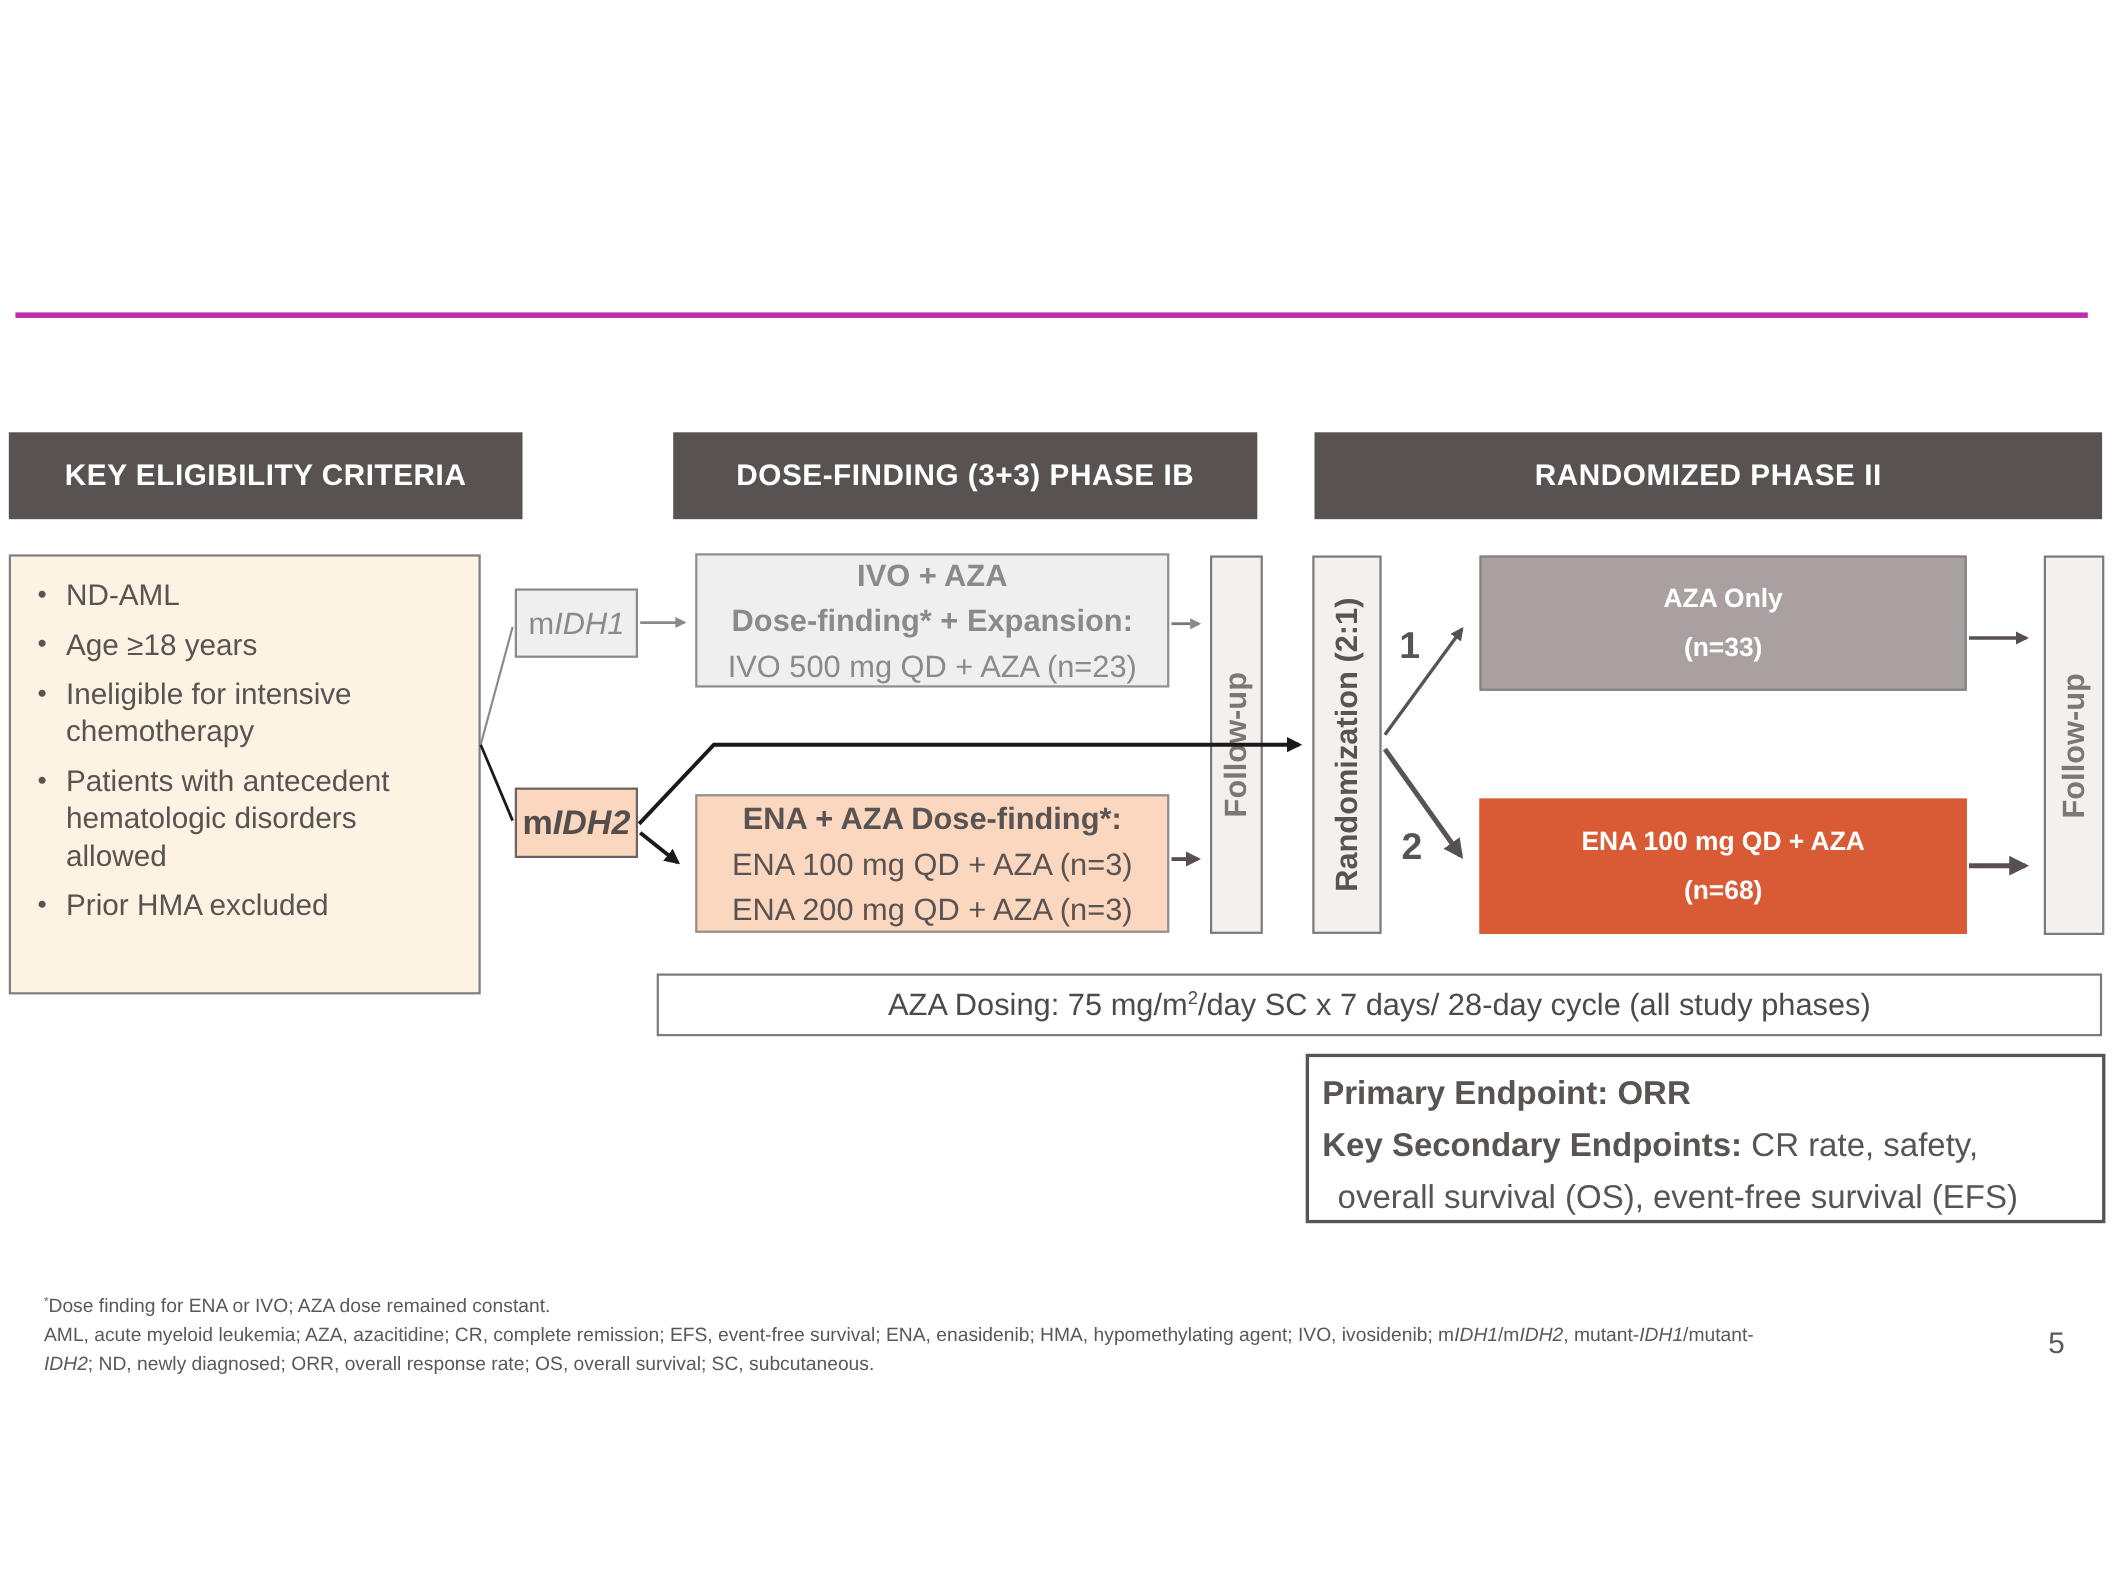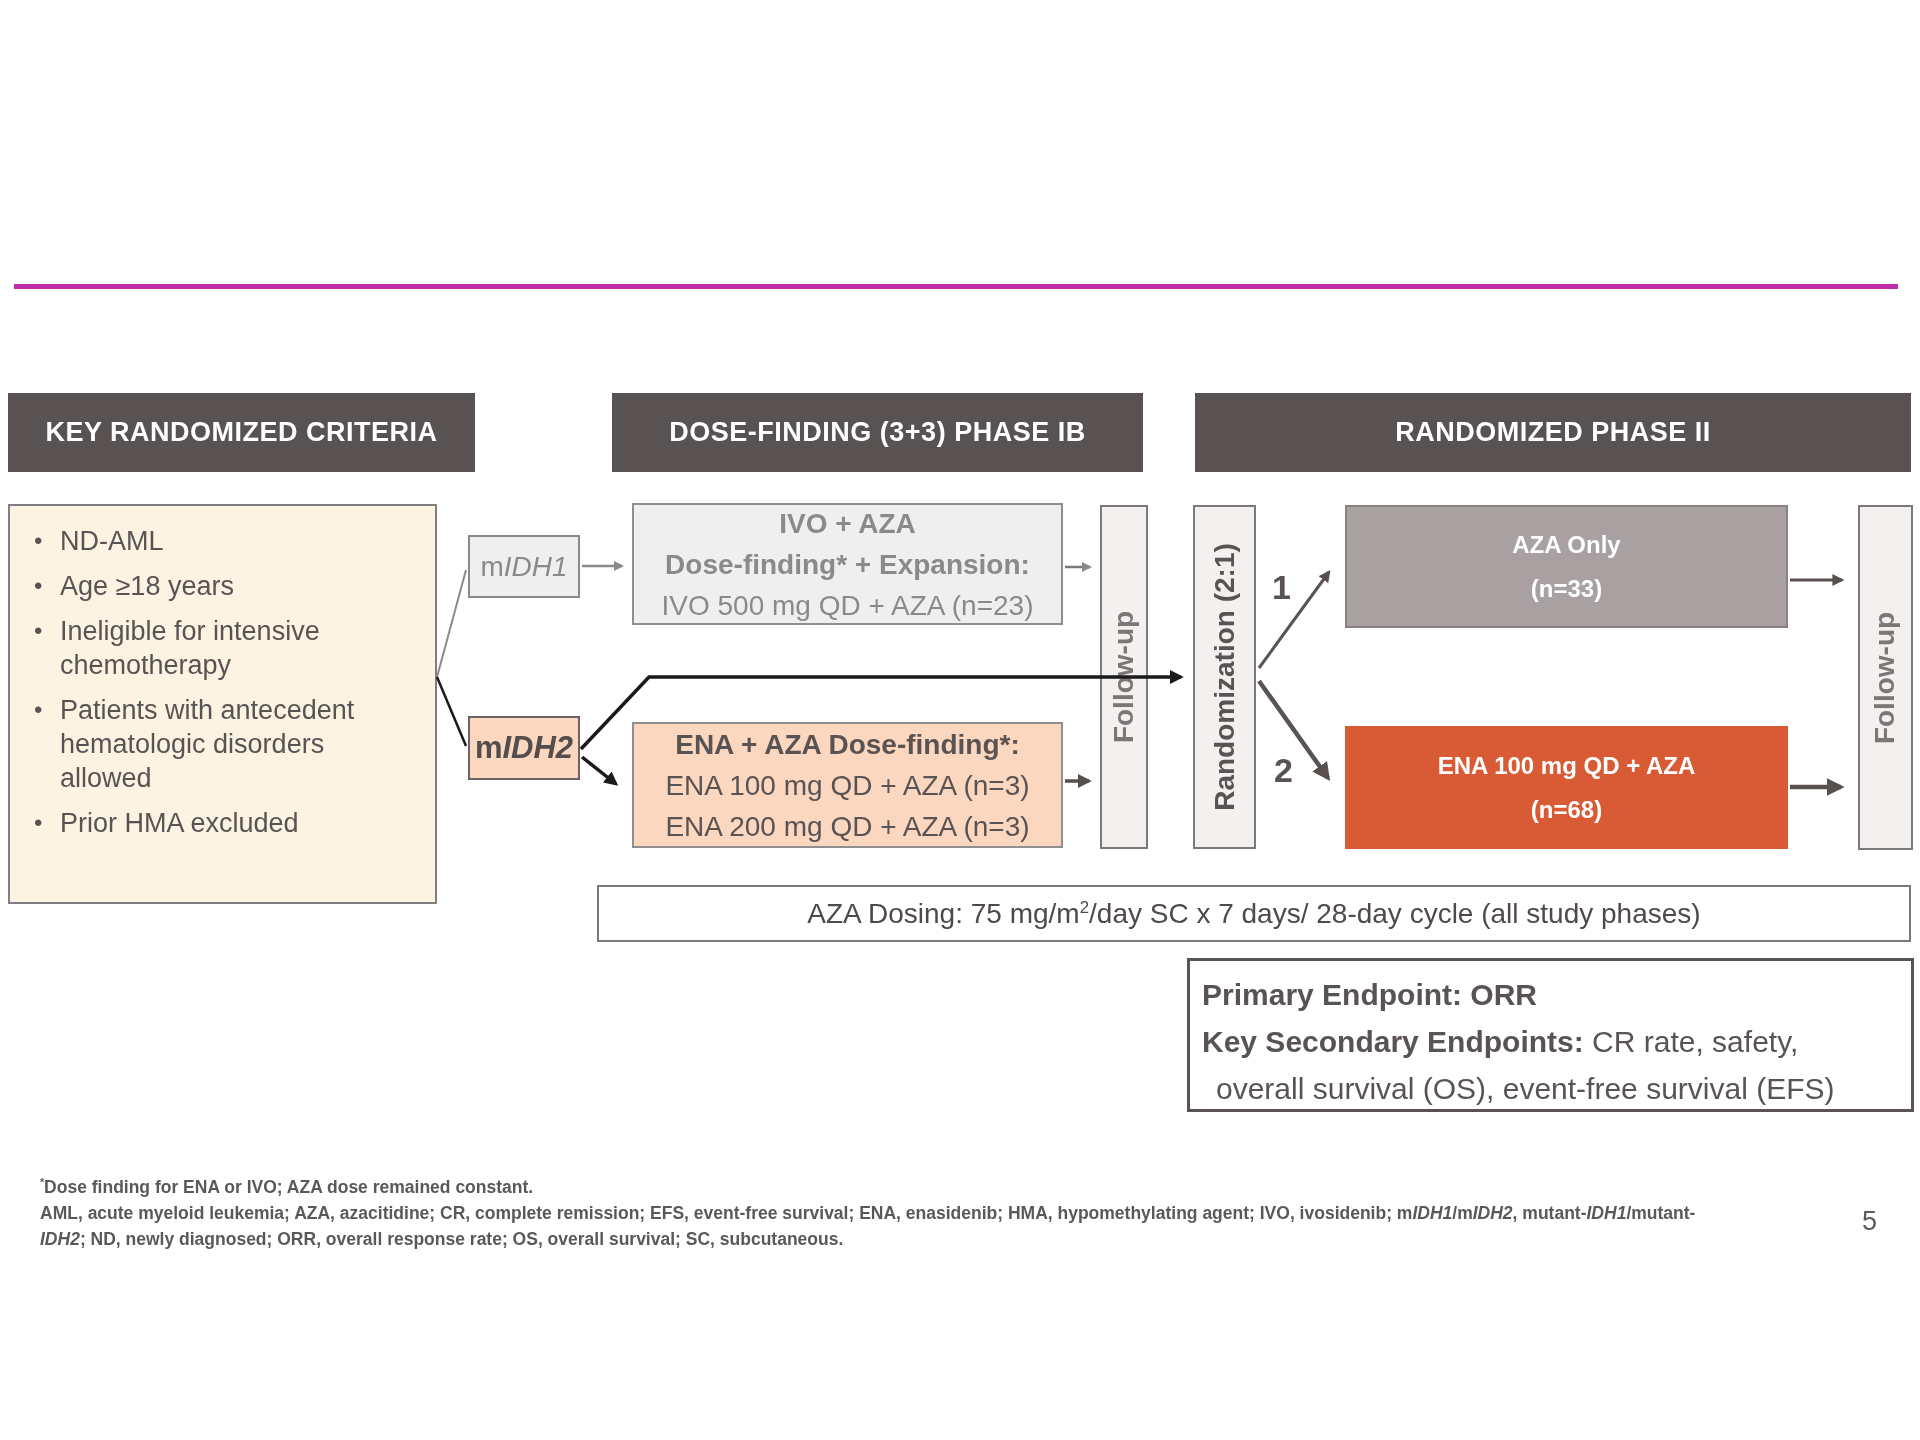--- a/index.html
+++ b/index.html
@@ -55,33 +55,33 @@
 
   .dosing{left:597px;top:885px;width:1314px;height:57px;background:#ffffff;
           border:2px solid #7f7878;display:flex;align-items:center;justify-content:center;
           font-size:28px;color:#504949;}
 
   .endpoints{left:1187px;top:958px;width:727px;height:154px;background:#ffffff;
              border:3px solid #5a5353;padding:10px 0 0 12px;font-size:30px;color:#5a5353;}
   .endpoints .row{line-height:47px;}
   .endpoints .indent{padding-left:14px;}
 
-  .footnotes{left:40px;top:1174px;width:1760px;font-size:17.5px;line-height:26px;color:#595959;font-weight:bold;}
+  .footnotes{left:40px;top:1174px;width:1760px;font-size:17.5px;line-height:26px;color:#595959;}
   .pagenum{left:1862px;top:1206px;font-size:27px;color:#595959;}
 
   svg.connectors{position:absolute;left:0;top:0;pointer-events:none;}
 </style>
 </head>
 <body>
 
 <div class="slide">
 
   <div class="abs rule"></div>
 
-  <div class="abs hdr hdr1">KEY RANDOMIZED CRITERIA</div>
+  <div class="abs hdr hdr1">KEY ELIGIBILITY CRITERIA</div>
   <div class="abs hdr hdr2">DOSE-FINDING (3+3) PHASE IB</div>
   <div class="abs hdr hdr3">RANDOMIZED PHASE II</div>
 
   <div class="abs elig">
     <ul>
       <li>ND-AML</li>
       <li>Age ≥18 years</li>
       <li>Ineligible for intensive chemotherapy</li>
       <li>Patients with antecedent hematologic disorders allowed</li>
       <li>Prior HMA excluded</li>

